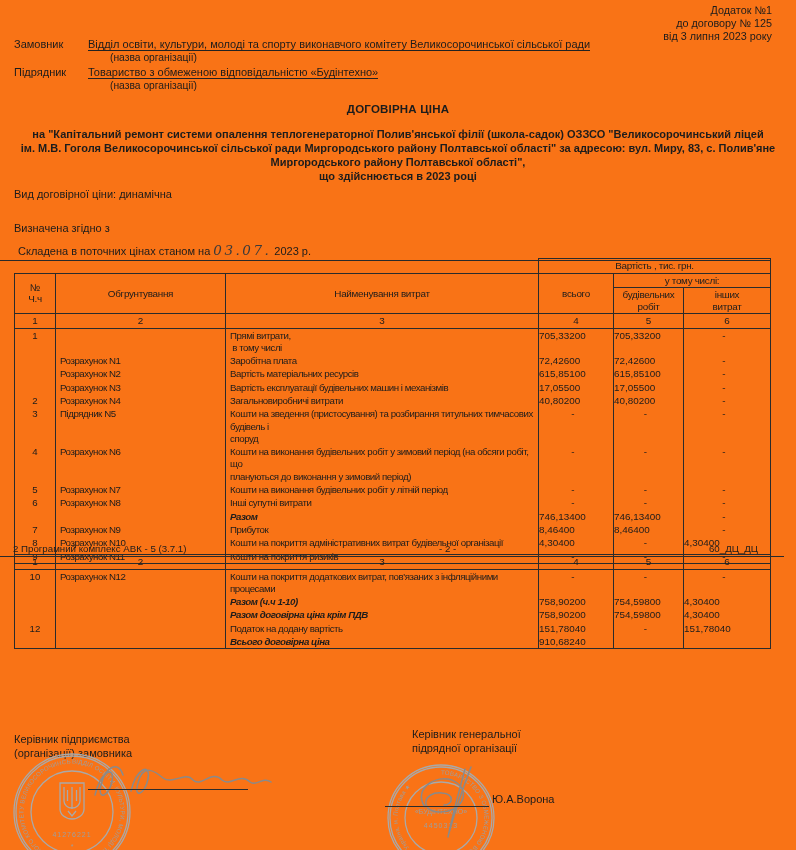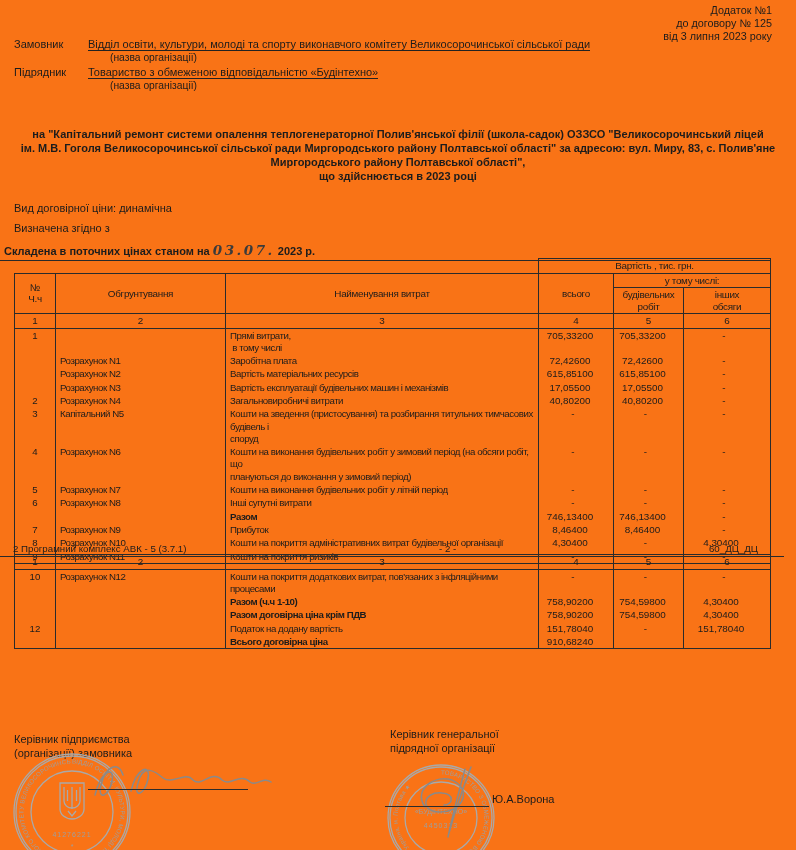--- a/index.html
+++ b/index.html
@@ -15,48 +15,48 @@
   .parties { position:absolute; top:38px; left:14px; width:760px; }
   .party-row { line-height:13px; }
   .party-label { display:inline-block; width:74px; }
   .party-value { border-bottom:1px solid #222; }
   .party-caption { font-size:10.3px; margin:1px 0 2px 96px; line-height:12px; }
   
   .title { position:absolute; top:103px; left:0; width:100%; text-align:center; font-weight:bold; font-size:11.5px; letter-spacing:.2px; }
   .subject { position:absolute; top:127px; left:0; width:100%; text-align:center; font-weight:bold; font-size:11px; line-height:14px; }
   .subject div { white-space:nowrap; }
   
-  .type-line { position:absolute; top:202px; left:14px; }
+  .type-line { position:absolute; top:188px; left:14px; }
   .defined-line { position:absolute; top:222px; left:14px; }
-  .compiled { position:absolute; top:242px; left:0; width:770px; padding-left:4px; padding-bottom:2px; border-bottom:1.5px solid #2a2a2a;font-weight:bold; }
+  .compiled { position:absolute; top:242px; left:0; width:770px; padding-left:18px; padding-bottom:2px; border-bottom:1.5px solid #2a2a2a; }
   .hand { font-family:"DejaVu Serif",serif; font-style:italic; font-size:13.5px; letter-spacing:2.5px; color:#3b3b3b; }
   
   table.doc { position:absolute; left:14px; border-collapse:collapse; table-layout:fixed; width:756px; }
   #table1 { top:258px; } #table2 { top:554px; }
   .doc th { font-weight:normal; border:1px solid #2b2b2b; text-align:center; vertical-align:middle;
             font-size:9.9px; letter-spacing:-0.3px; line-height:11.5px; padding:1px 8px; }
   .doc th.ghost { border:none; border-bottom:1px solid #2b2b2b; }
   .doc tr.nums th { height:13px; letter-spacing:0; }
   .doc tbody td { border-left:1px solid #2b2b2b; border-right:1px solid #2b2b2b;
             vertical-align:top; padding:1px 3px 0 4px; font-size:9.7px; letter-spacing:-0.45px;
             line-height:12.3px; white-space:pre-line; }
   .doc tbody tr:last-child td { border-bottom:1px solid #2b2b2b; }
   .doc td.c-n { text-align:center; letter-spacing:0; padding:1px 0 0; }
-  .doc td.c-val { letter-spacing:0; font-size:9.9px; text-align:center; padding:1px 12px 0 0; white-space:normal; }
+  .doc td.c-val { letter-spacing:0; font-size:9.9px; text-align:left; padding:1px 12px 0 0; white-space:normal; }
   .doc td.dash { text-align:center; padding-right:6px; }
-  .doc td.b { font-weight:bold; }
+  .doc td.b { font-weight:bold;font-style:italic; }
   .pre { white-space:pre-line; }
   
   .page2-strip { position:absolute; top:543px; left:0; width:784px; display:flex; justify-content:space-between;
                  padding:0 26px 2px 13px; font-size:9.7px; border-bottom:1.5px solid #2a2a2a; }
   
   .sig-area { position:absolute; top:725px; left:0; width:796px; height:125px; }
   .sig-title { position:absolute; font-size:11px; line-height:13.5px; }
   .sig-title.cust { left:14px; top:8px; }
-  .sig-title.contr { left:390px; top:3px; }
+  .sig-title.contr { left:412px; top:3px; }
   .sig-line { position:absolute; border-top:1.2px solid #2c2c2c; }
   .sig-line.cust { left:88px; top:64px; width:160px; }
   .sig-line.contr { left:385px; top:81px; width:104px; }
   .sig-name { position:absolute; left:492px; top:68px; font-size:11px; }
   svg.stamp { position:absolute; }
   .stamp circle, .stamp path.ln { fill:none; stroke:#a9a9a9; stroke-width:1.3; }
   .stamp text { fill:#9e9e9e; }
   .ringtxt { font-size:6.1px; letter-spacing:.2px; font-family:"Liberation Sans",sans-serif; }
   .snum { font-size:7px; letter-spacing:1px; }
   .scent { font-size:7px; }
@@ -77,20 +77,21 @@
     <div class="party-row">
       <span class="party-label">Замовник</span><span class="party-value">Відділ освіти, культури, молоді та спорту виконавчого комітету Великосорочинської сільської ради</span>
     </div>
     <div class="party-caption">(назва  організації)</div>
     <div class="party-row">
       <span class="party-label">Підрядник</span><span class="party-value">Товариство з обмеженою відповідальністю «Будінтехно»</span>
     </div>
     <div class="party-caption">(назва  організації)</div>
   </div>
 
+  <div class="title">ДОГОВІРНА ЦІНА</div>
   <div class="subject">
     <div>на  "Капітальний ремонт системи опалення теплогенераторної Полив'янської філії (школа-садок) ОЗЗСО "Великосорочинський ліцей</div>
     <div>ім. М.В. Гоголя Великосорочинської сільської ради Миргородського району Полтавської області" за адресою: вул. Миру, 83,  с. Полив'яне</div>
     <div>Миргородського району Полтавської області",</div>
     <div>що здійснюється в  2023 році</div>
   </div>
 
   <div class="type-line">Вид договірної ціни: динамічна</div>
   <div class="defined-line">Визначена згідно з</div>
   <div class="compiled">
@@ -118,21 +119,21 @@
 Ч.ч</th>
         <th rowspan="2">Обгрунтування</th>
         <th rowspan="2">Найменування  витрат</th>
         <th rowspan="2">всього</th>
         <th colspan="2">у тому числі:</th>
       </tr>
       <tr>
         <th class="pre">будівельних
 робіт</th>
         <th class="pre">інших
-обсяги</th>
+витрат</th>
       </tr>
       <tr class="nums">
         <th>1</th>
         <th>2</th>
         <th>3</th>
         <th>4</th>
         <th>5</th>
         <th>6</th>
       </tr>
     </thead>
@@ -173,21 +174,21 @@
         <tr>
           <td class="c-n">2</td>
           <td class="c-basis">Розрахунок N4</td>
           <td class="c-name">Загальновиробничі витрати</td>
           <td class="c-val">40,80200</td>
           <td class="c-val">40,80200</td>
           <td class="c-val dash">-</td>
         </tr>
         <tr>
           <td class="c-n">3</td>
-          <td class="c-basis">Капітальний N5</td>
+          <td class="c-basis">Підрядник N5</td>
           <td class="c-name">Кошти на зведення (пристосування) та розбирання титульних тимчасових будівель і
 споруд</td>
           <td class="c-val dash">-</td>
           <td class="c-val dash">-</td>
           <td class="c-val dash">-</td>
         </tr>
         <tr>
           <td class="c-n">4</td>
           <td class="c-basis">Розрахунок N6</td>
           <td class="c-name">Кошти на виконання будівельних робіт у зимовий період (на обсяги робіт, що

